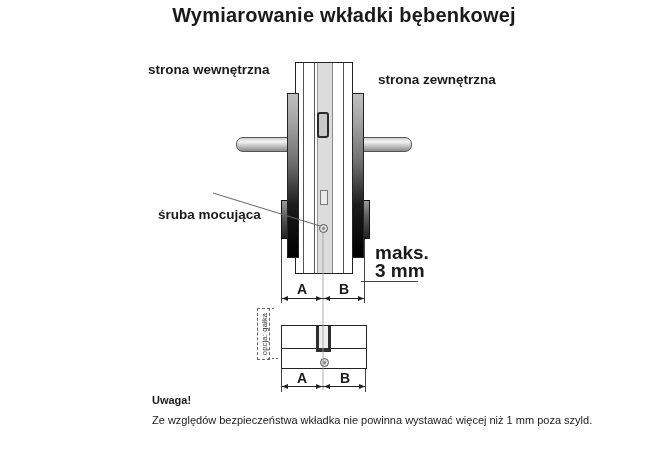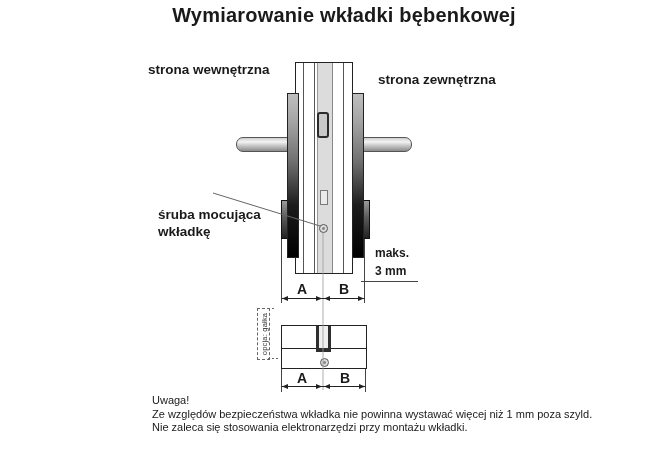--- a/index.html
+++ b/index.html
@@ -7,21 +7,21 @@
     position:relative;width:650px;height:450px;background:#fff;
     font-family:"Liberation Sans",sans-serif;color:#1a1a1a;overflow:hidden;
   }
   .abs{position:absolute;}
   .page-title{
     left:0;top:4px;width:650px;text-align:center;
     font-size:20px;font-weight:700;letter-spacing:.2px;margin-left:19px;
   }
   .side-label{font-size:13.5px;font-weight:700;white-space:nowrap;}
   .screw-label{left:158px;top:166px;font-size:13.5px;font-weight:700;line-height:17px;margin-top:40px;}
-  .max-label{left:375px;top:244px;font-size:12px;font-weight:700;line-height:18px;}
+  .max-label{left:375px;top:244px;font-size:19px;font-weight:700;line-height:18px;}
   .dim-label{width:20px;text-align:center;font-size:14px;font-weight:700;}
 
   
   .door{left:295px;top:62px;width:56px;height:210px;border:1px solid #222;background:#fff;z-index:1;}
   .door .vline{position:absolute;top:0;bottom:0;width:1px;background:#555;}
   .door .cyl-strip{position:absolute;top:0;bottom:0;left:21px;width:14px;background:#dcdcdc;
     border-left:1px solid #979797;border-right:1px solid #8a8a8a;}
   .escutcheon{width:10px;top:93px;height:163px;z-index:3;border:1px solid #222;
     background:linear-gradient(180deg,#bfbfbf 0%,#a2a2a2 18%,#6e6e6e 42%,#1c1c1c 68%,#000 100%);}
   .handle{top:137px;width:56px;height:13px;z-index:2;border:1px solid #555;
@@ -43,21 +43,21 @@
   .cam-notch .bar-l{position:absolute;left:0;top:0;width:3px;height:100%;background:#2e2e2e;}
   .cam-notch .bar-r{position:absolute;right:0;top:0;width:3px;height:100%;background:#2e2e2e;}
   .cam-notch .bar-b{position:absolute;left:0;right:0;bottom:0;height:4px;background:#2e2e2e;}
   .knob-box{left:257px;top:308px;width:11px;height:50px;border:1px dashed #666;z-index:2;}
   .knob-box span{position:absolute;left:50%;top:50%;transform:translate(-50%,-50%) rotate(-90deg);
     font-size:7.5px;color:#333;white-space:nowrap;letter-spacing:.2px;}
 
   .overlay{left:0;top:0;z-index:10;pointer-events:none;}
 
   .note{left:152px;top:394px;width:470px;font-size:11px;line-height:13px;}
-  .note .head{font-weight:400;margin-bottom:1px;}
+  .note .head{font-weight:700;margin-bottom:7px;}
 </style>
 </head>
 <body>
 
 <div class="canvas">
 
   <div class="abs page-title">Wymiarowanie wkładki bębenkowej</div>
 
   <div class="abs side-label" style="left:148px;top:62px;">strona wewnętrzna</div>
   <div class="abs side-label" style="left:378px;top:72px;">strona zewnętrzna</div>
@@ -73,21 +73,20 @@
   <div class="abs escutcheon" style="left:287px;"></div>
   <div class="abs escutcheon" style="left:352px;"></div>
   <div class="abs cyl-end" style="left:281px;"></div>
   <div class="abs cyl-end" style="left:362px;"></div>
   <div class="abs thumbturn"></div>
   <div class="abs keyway"></div>
   <div class="abs screw" style="left:319px;top:224px;"></div>
 
   <div class="abs screw-label">
     <div>śruba mocująca</div>
-    <div>wkładkę</div>
   </div>
 
   <div class="abs max-label">
     <div>maks.</div>
     <div>3 mm</div>
   </div>
 
   <div class="abs dim-label" style="left:292px;top:281px;">A</div>
   <div class="abs dim-label" style="left:334px;top:281px;">B</div>
 
@@ -133,16 +132,15 @@
     <path d="M281.5 386.5 H365.5" stroke="#222" stroke-width="1" fill="none"></path>
     <polygon points="282,386.5 288,384 288,389" fill="#222"></polygon>
     <polygon points="322,386.5 316,384 316,389" fill="#222"></polygon>
     <polygon points="324,386.5 330,384 330,389" fill="#222"></polygon>
     <polygon points="365,386.5 359,384 359,389" fill="#222"></polygon>
   </svg>
 
   <div class="abs note">
     <div class="head">Uwaga!</div>
     <div>Ze względów bezpieczeństwa wkładka nie powinna wystawać więcej niż 1 mm poza szyld.</div>
-    <div>Nie zaleca się stosowania elektronarzędzi przy montażu wkładki.</div>
   </div>
 
 </div>
 
 </body></html>

